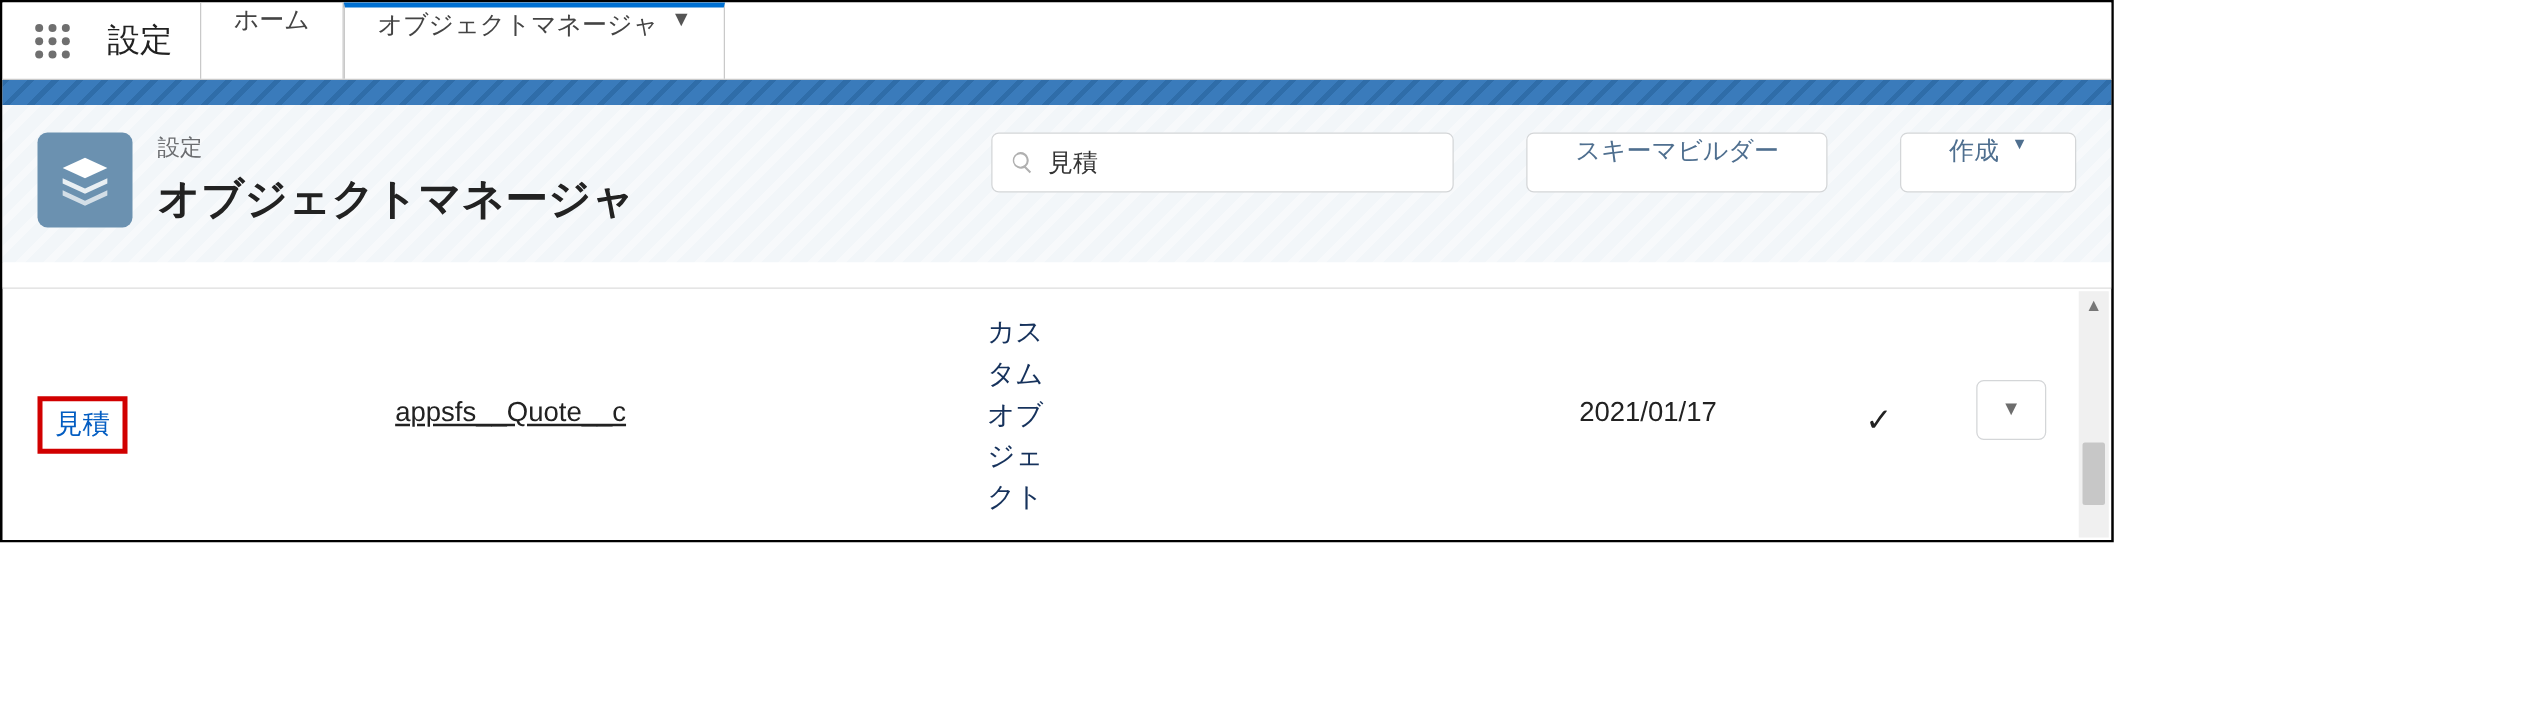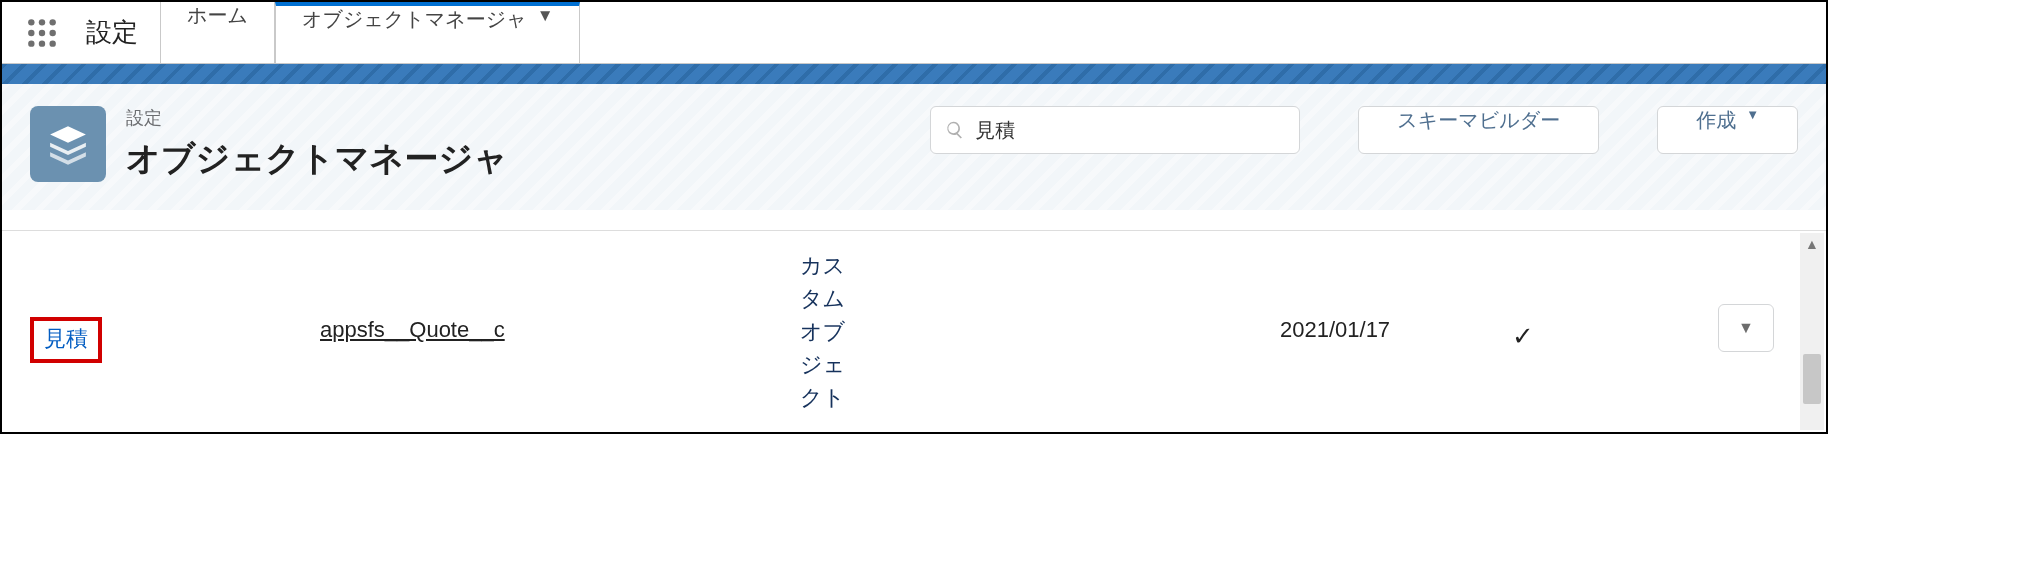--- a/index.html
+++ b/index.html
@@ -5,21 +5,21 @@
   * { box-sizing: border-box; margin: 0; padding: 0; }
   body {
     font-family: "Hiragino Kaku Gothic Pro", "Yu Gothic", Meiryo, sans-serif;
     font-size: 18px;
     color: #16325c;
     background: #fff;
     width: 2027px;
   }
   .outer {
     border: 2px solid #000;
-    width: 1828px;
+    width: 1691px;
   }
 
   
   .top-bar {
     display: flex;
     align-items: stretch;
     height: 62px;
     border-bottom: 1px solid #c9c9c9;
     background: #fff;
   }

